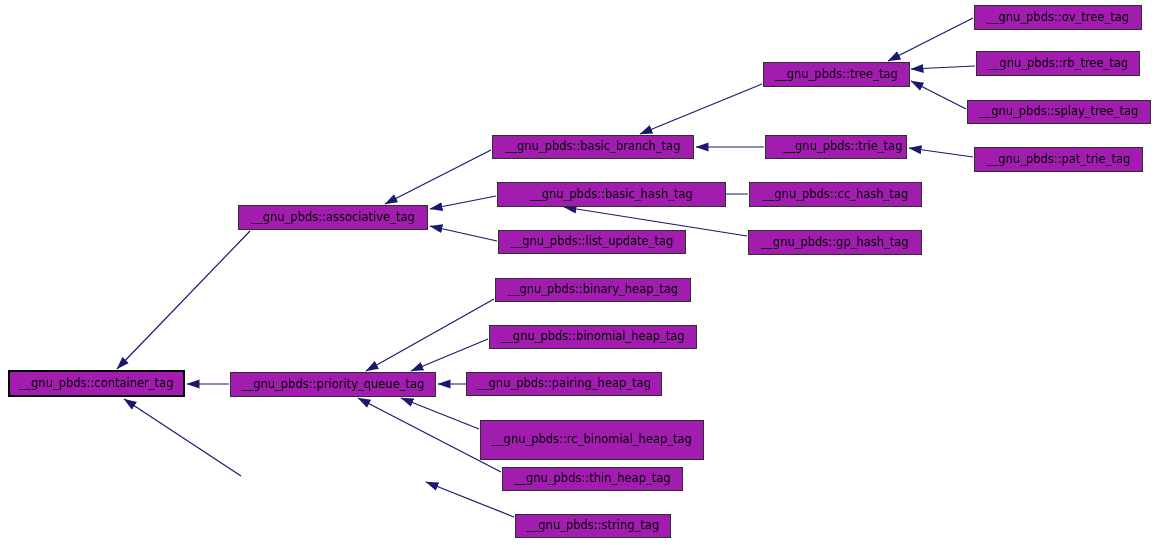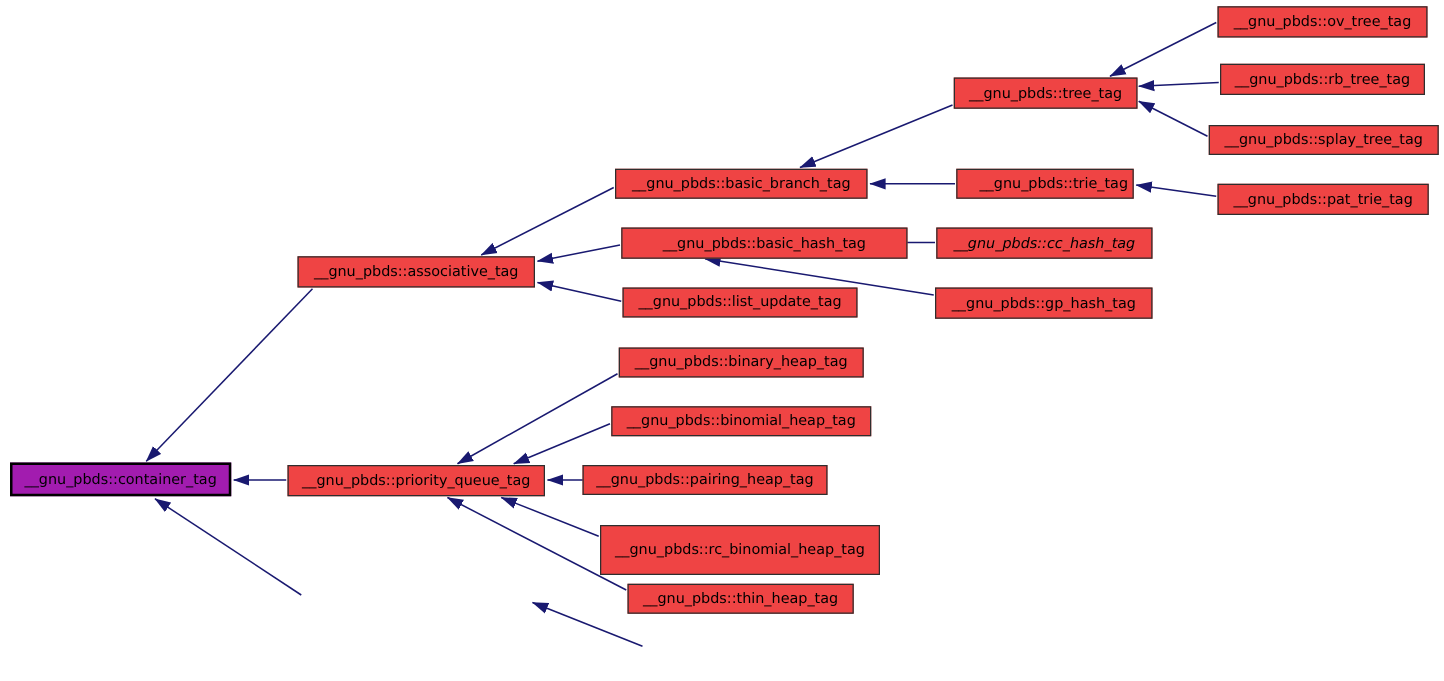--- a/index.html
+++ b/index.html
@@ -14,21 +14,21 @@
   .edges {
     position: absolute;
     left: 0; top: 0;
     width: 1155px; height: 545px;
     pointer-events: none;
   }
   .edge { stroke: #191970; stroke-width: 1.2; fill: none; }
   .node {
     position: absolute;
     box-sizing: border-box;
-    background: #ef4444;
+    background: #a21caf;
     border: 1px solid #2e2e2e;
     color: #000000;
     font-size: 11.5px;
     line-height: 1;
     display: flex;
     align-items: center;
     justify-content: center;
     white-space: nowrap;
     cursor: pointer;
   }
@@ -45,21 +45,21 @@
   .n-basic-hash      { left: 497px; top: 182px; width: 229px; height: 25px; }
   .n-list-update     { left: 498px; top: 230px; width: 188px; height: 24px; }
   .n-binary-heap     { left: 495px; top: 278px; width: 196px; height: 24px; }
   .n-binomial-heap   { left: 489px; top: 325px; width: 208px; height: 24px; }
   .n-pairing-heap    { left: 466px; top: 372px; width: 196px; height: 24px; }
   .n-rc-binomial     { left: 480px; top: 420px; width: 224px; height: 40px; }
   .n-thin-heap       { left: 502px; top: 467px; width: 181px; height: 24px; }
   .n-string          { left: 515px; top: 514px; width: 156px; height: 24px; }
   .n-tree            { left: 763px; top:  62px; width: 147px; height: 25px; }
   .n-trie            { left: 765px; top: 135px; width: 142px; height: 24px; padding-left: 14px; }
-  .n-cc-hash         { left: 749px; top: 182px; width: 173px; height: 25px; font-style: italic; }
+  .n-cc-hash         { left: 749px; top: 182px; width: 173px; height: 25px; }
   .n-gp-hash         { left: 748px; top: 230px; width: 174px; height: 25px; }
   .n-ov-tree         { left: 974px; top:   5px; width: 168px; height: 25px; }
   .n-rb-tree         { left: 976px; top:  51px; width: 164px; height: 25px; }
   .n-splay-tree      { left: 967px; top: 100px; width: 184px; height: 24px; }
   .n-pat-trie        { left: 974px; top: 147px; width: 169px; height: 25px; }
 </style>
 </head>
 <body>
 
 <div class="canvas">
@@ -100,18 +100,19 @@
   <div class="node n-list-update">__gnu_pbds::list_update_tag</div>
   <div class="node n-tree">__gnu_pbds::tree_tag</div>
   <div class="node n-trie">__gnu_pbds::trie_tag</div>
   <div class="node n-cc-hash">__gnu_pbds::cc_hash_tag</div>
   <div class="node n-gp-hash">__gnu_pbds::gp_hash_tag</div>
   <div class="node n-binary-heap">__gnu_pbds::binary_heap_tag</div>
   <div class="node n-binomial-heap">__gnu_pbds::binomial_heap_tag</div>
   <div class="node n-pairing-heap">__gnu_pbds::pairing_heap_tag</div>
   <div class="node n-rc-binomial">__gnu_pbds::rc_binomial_heap_tag</div>
   <div class="node n-thin-heap">__gnu_pbds::thin_heap_tag</div>
+  <div class="node n-string">__gnu_pbds::string_tag</div>
   <div class="node n-ov-tree">__gnu_pbds::ov_tree_tag</div>
   <div class="node n-rb-tree">__gnu_pbds::rb_tree_tag</div>
   <div class="node n-splay-tree">__gnu_pbds::splay_tree_tag</div>
   <div class="node n-pat-trie">__gnu_pbds::pat_trie_tag</div>
 
 </div>
 
 </body></html>

